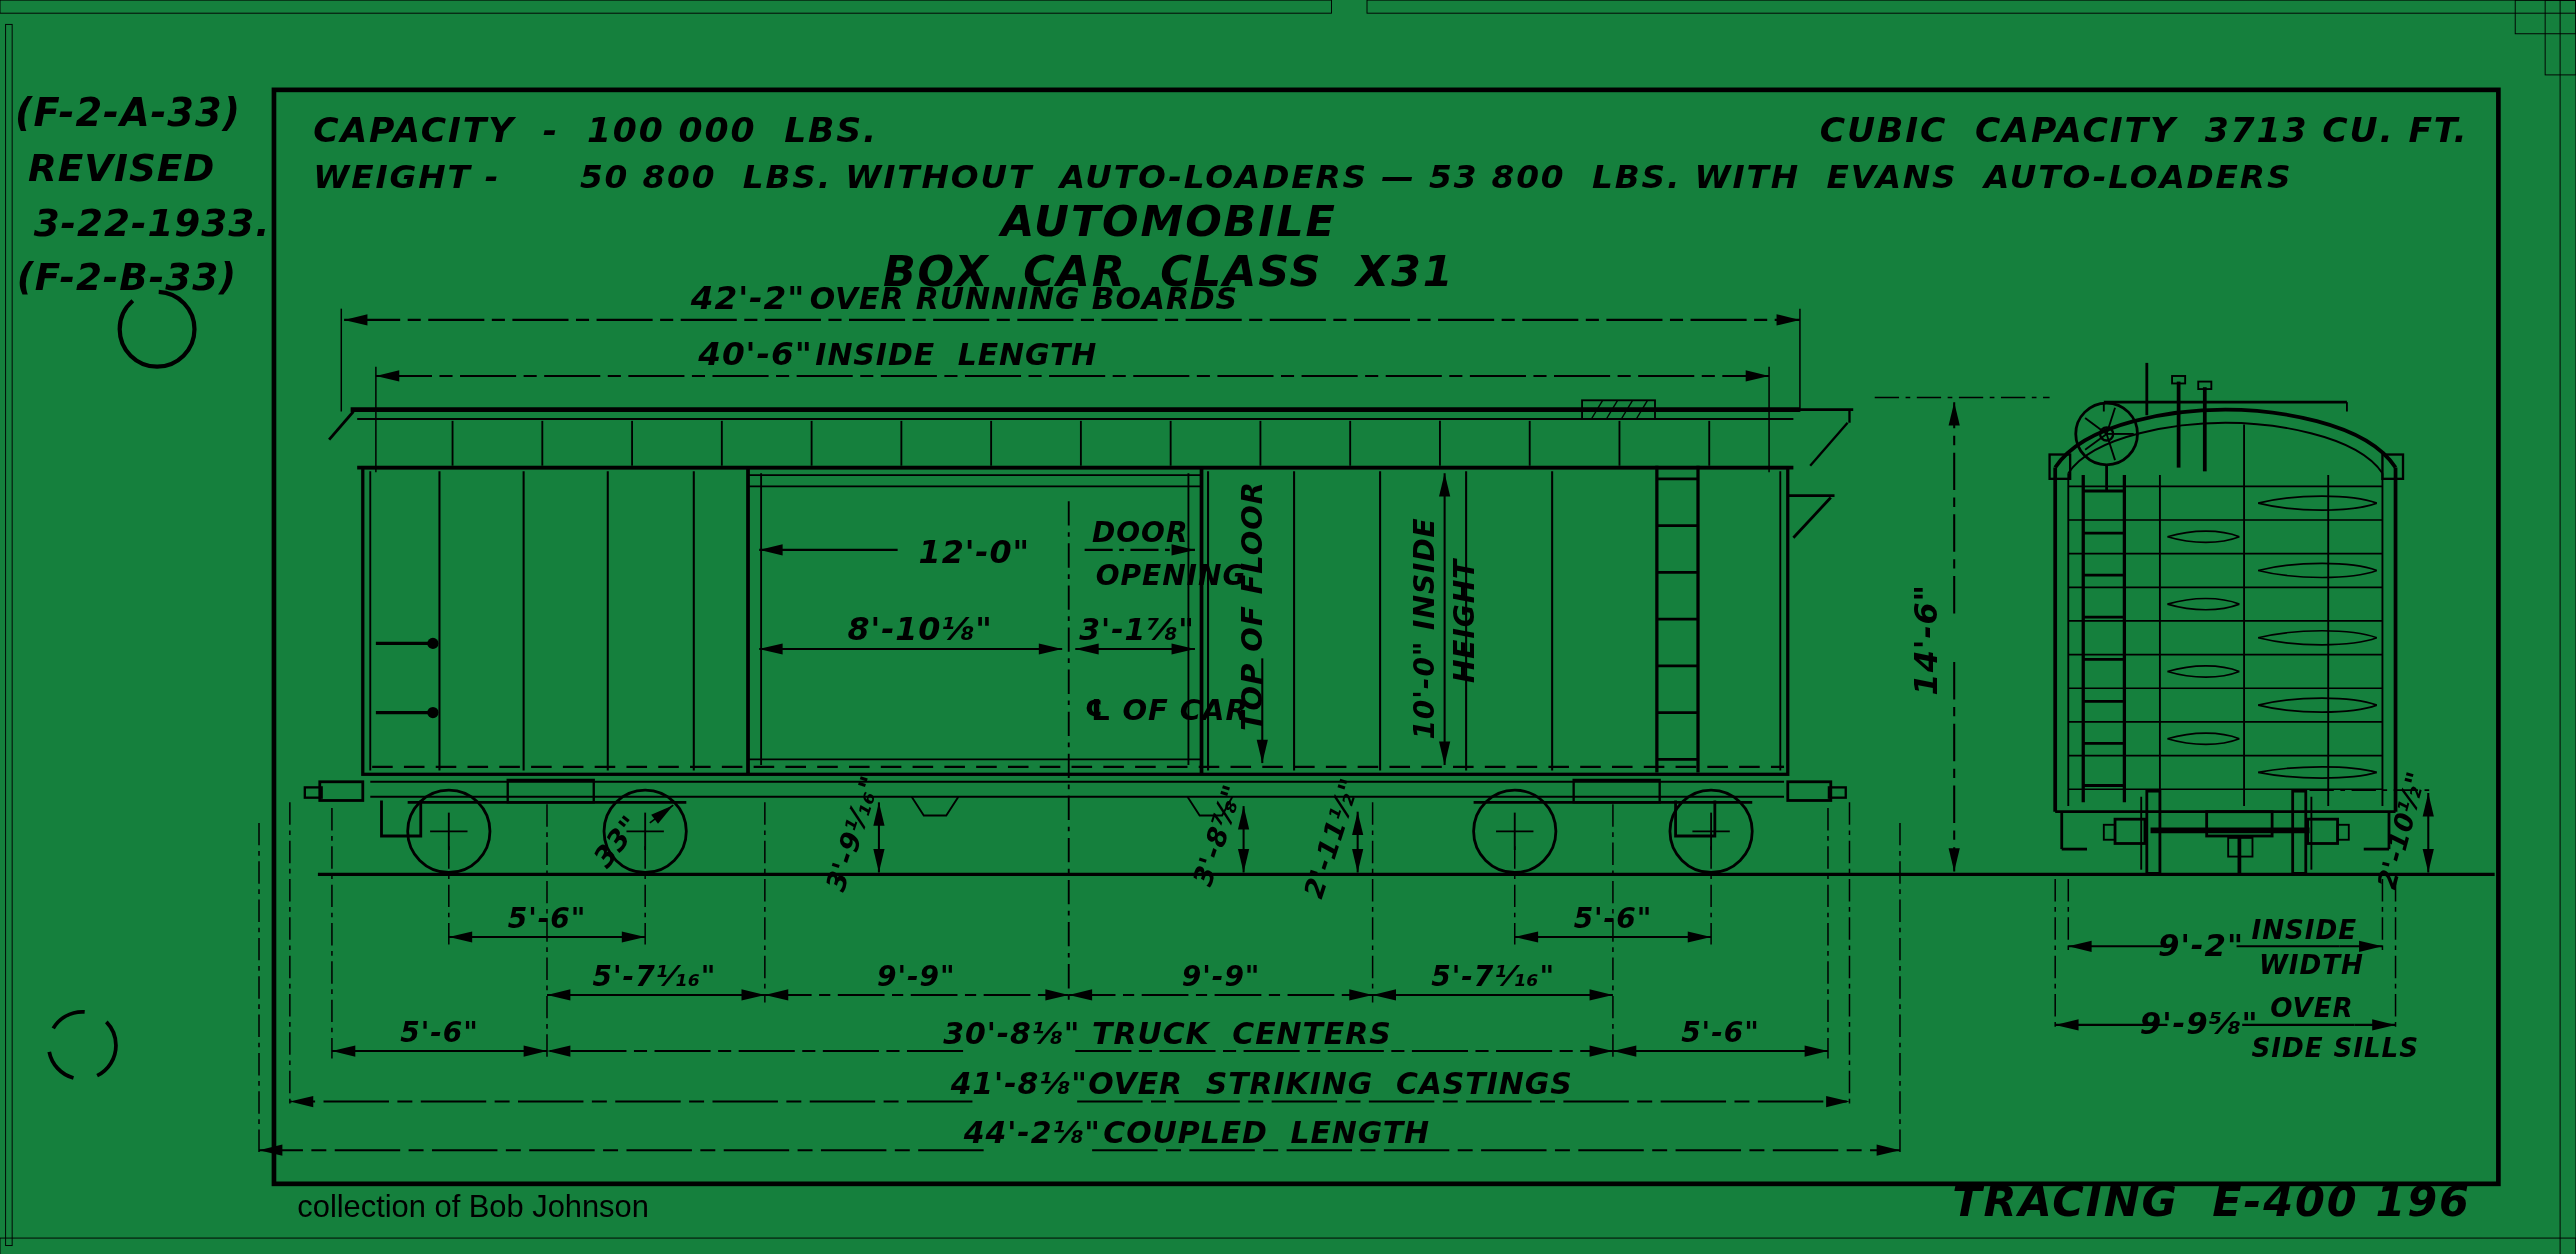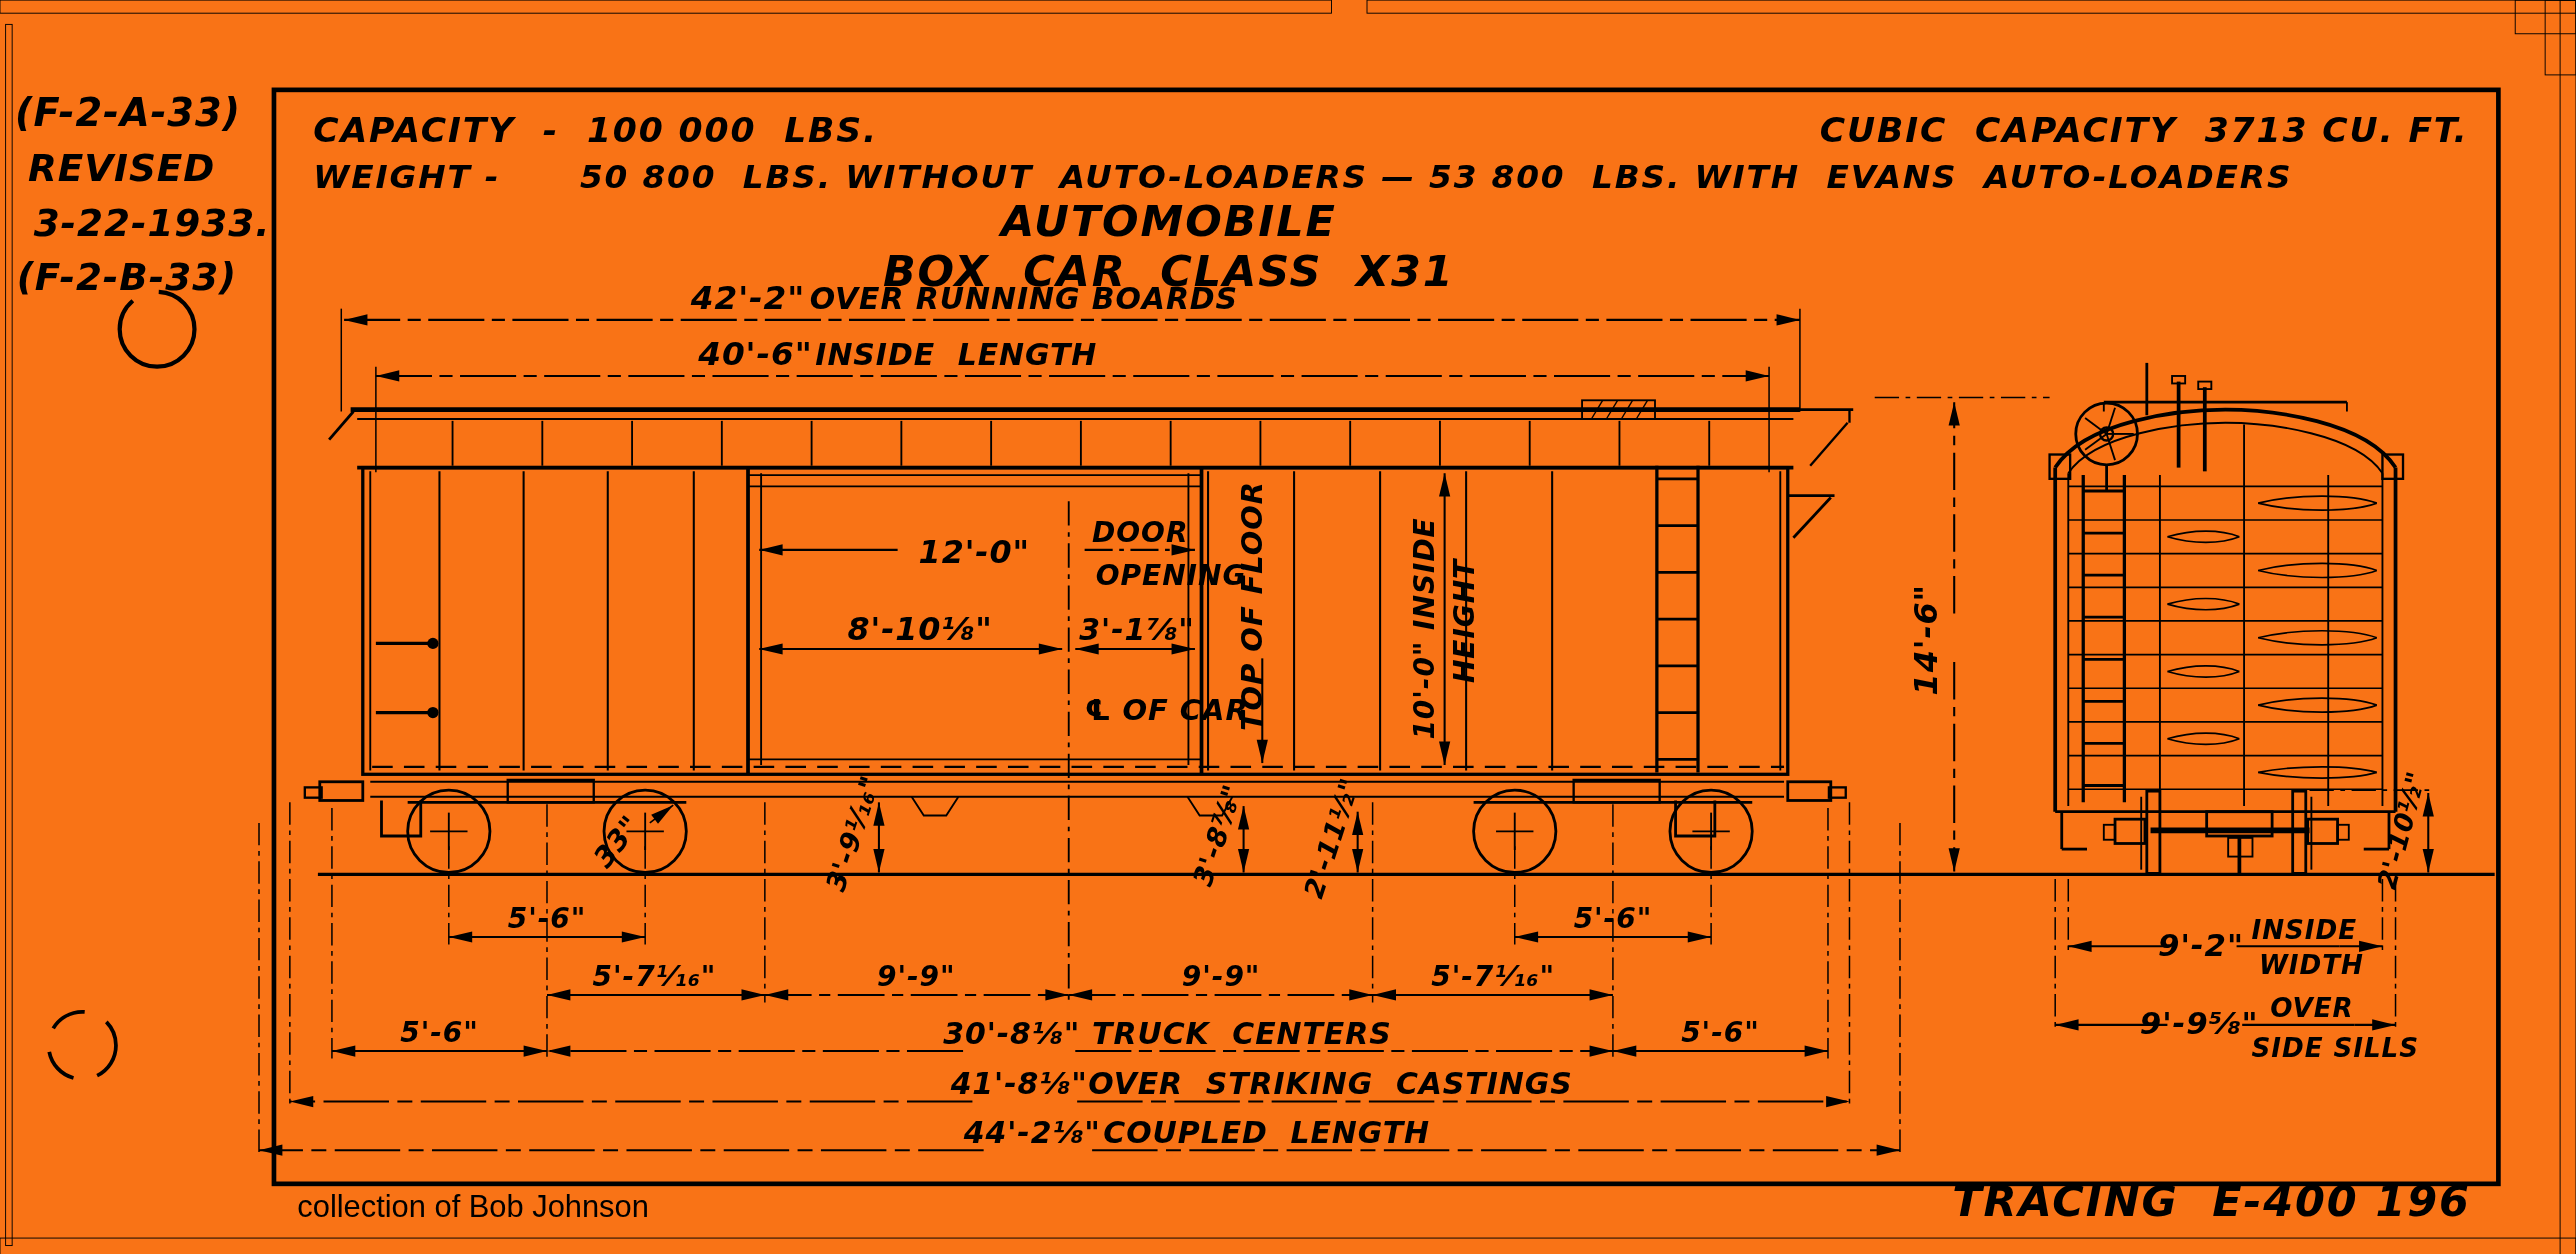--- a/index.html
+++ b/index.html
@@ -1,16 +1,16 @@
 <!DOCTYPE html>
 <html style="font-size:15px"><head>
 <meta charset="utf-8">
 <style>
   html,body{margin:0;padding:0;background:#888;}
-  .sheet{position:relative;width:2576px;height:1255px;background:#f97316;overflow:hidden;
+  .sheet{position:relative;width:2576px;height:1255px;background:#15803d;overflow:hidden;
          font-family:"DejaVu Sans",sans-serif;}
   svg{position:absolute;left:0;top:0;}
   svg line,svg path,svg rect,svg circle,svg ellipse,svg polyline{stroke:#000;fill:none;}
   svg text{fill:#000;stroke:none;white-space:pre;}
   .hw{font-family:"DejaVu Sans",sans-serif;font-style:italic;font-weight:bold;letter-spacing:1px;}
   .hd{font-family:"DejaVu Sans",sans-serif;font-style:italic;font-weight:bold;letter-spacing:2px;}
   .plain{font-family:"Liberation Sans",sans-serif;font-style:normal;font-weight:400;letter-spacing:0;}
   .ahead{fill:#000;stroke:none;}
   .dot{fill:#000;stroke:none;}
 </style>

